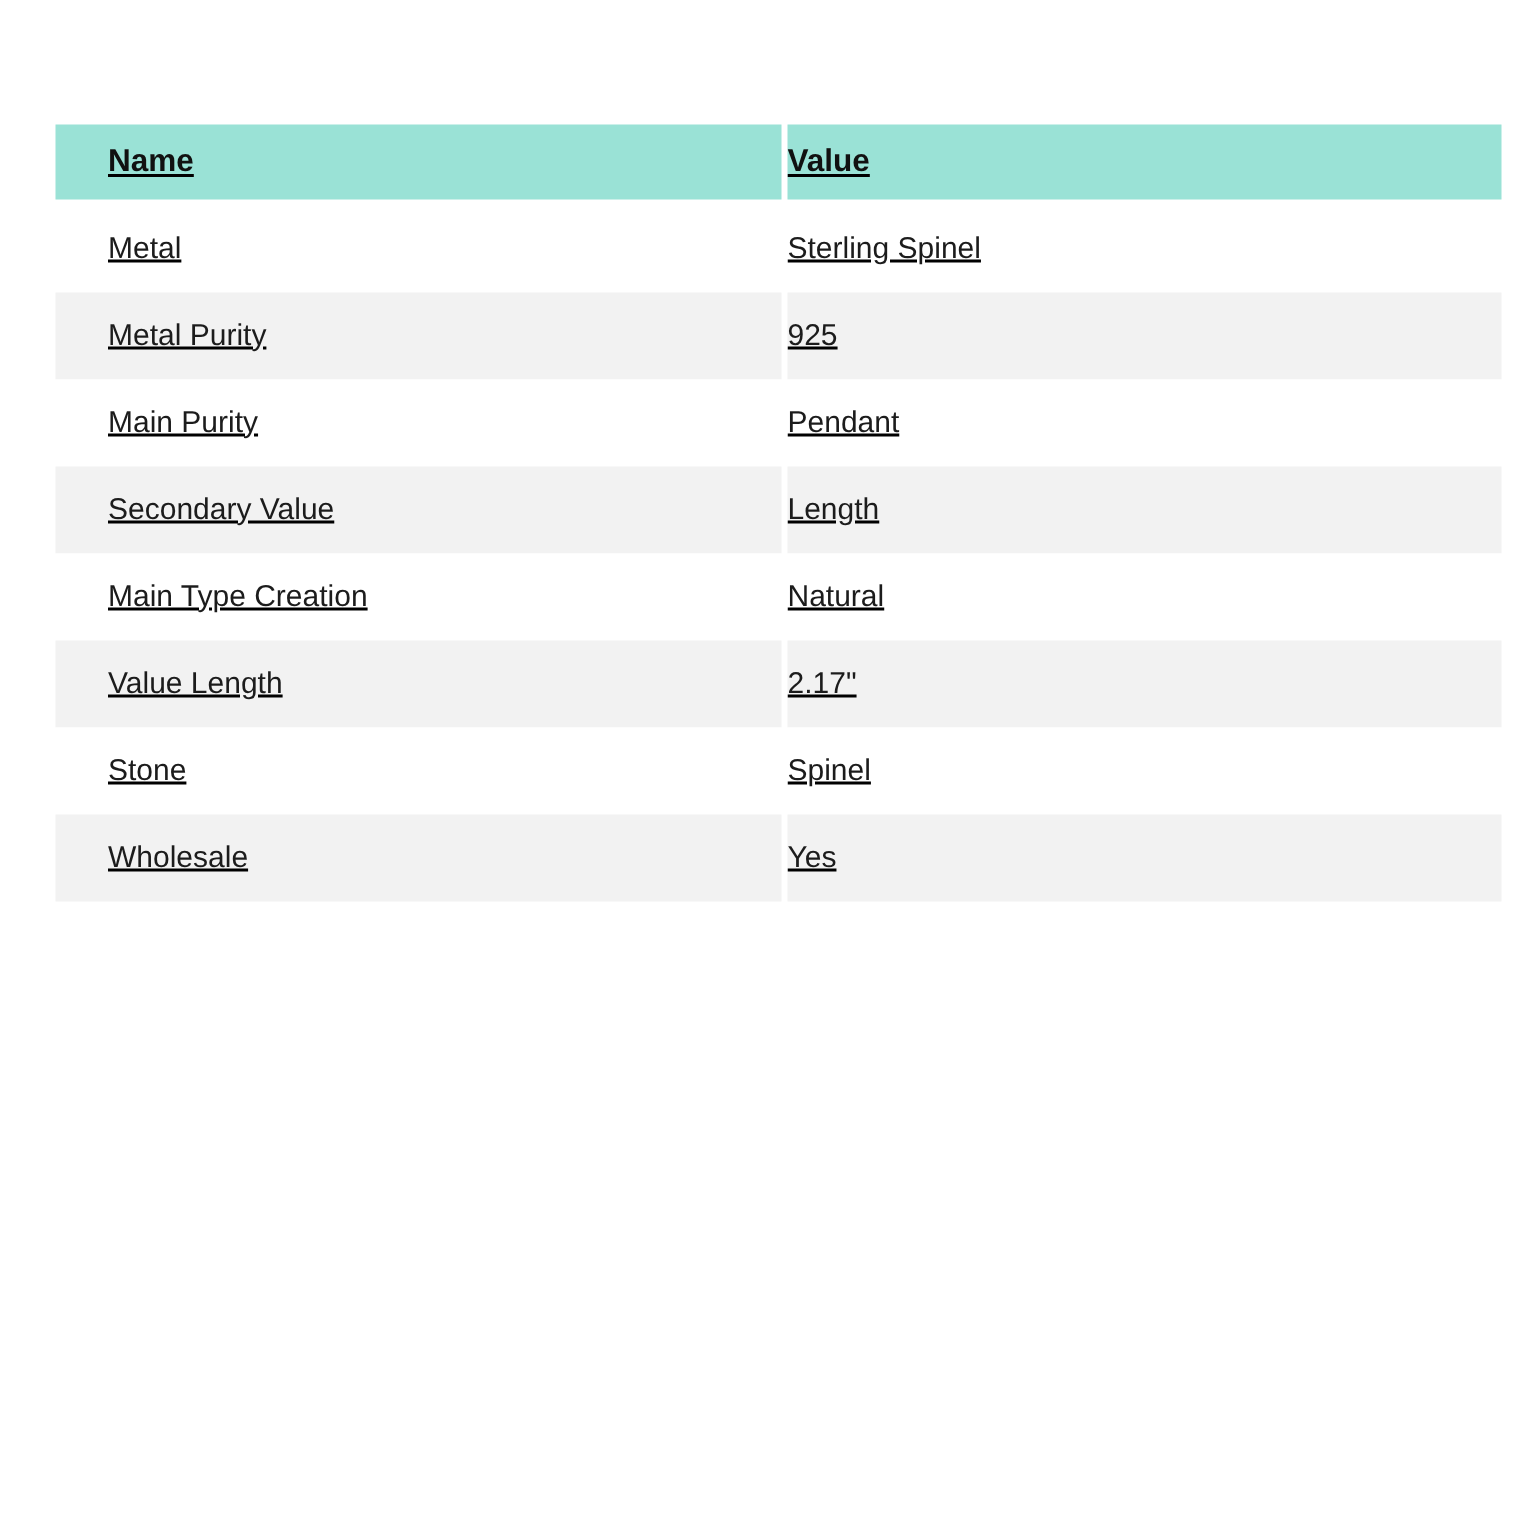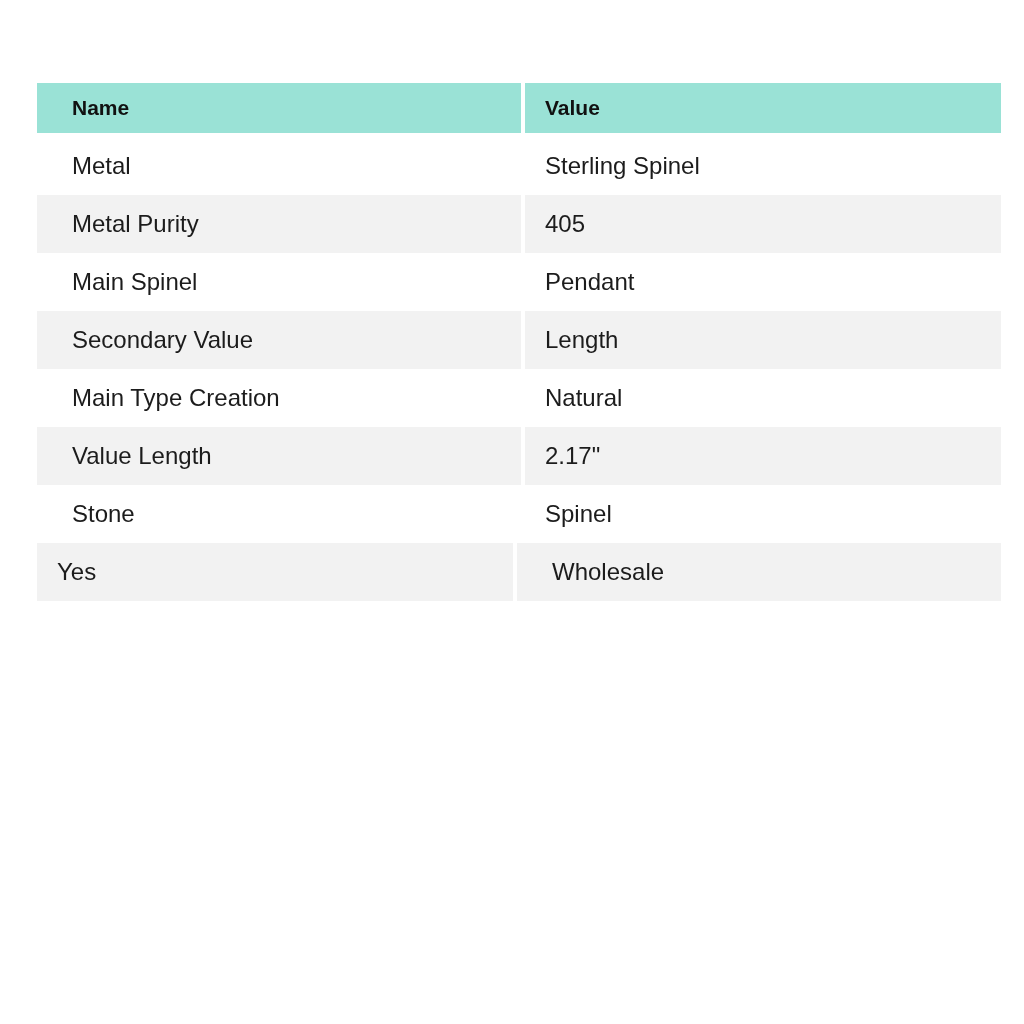--- a/index.html
+++ b/index.html
@@ -8,48 +8,48 @@
     background: var(--page-bg, #ffffff);
     width: 1024px;
     height: 1024px;
     font-family: "Liberation Sans", sans-serif;
   }
   .attr-table {
     position: absolute;
     left: 37px;
     top: 83px;
     width: 964px;
+    text-decoration: underline;
   }
   .row {
     display: flex;
     column-gap: 4px;
     height: 58px;
   }
   .row.header {
     height: 50px;
     margin-bottom: 4px;
   }
   .cell {
     display: flex;
     align-items: center;
     box-sizing: border-box;
-    font-size: 24px;
+    font-size: 20px;
     color: var(--text-color, #1c1c1c);
     background: var(--row-bg, #ffffff);
     overflow: hidden;
     white-space: nowrap;
   }
   .cell.c1 {
     width: 484px;
     flex: 0 0 484px;
     padding-left: 35px;
   }
   .cell.c2 {
     flex: 1 1 auto;
-    padding-left: 20px;
   }
   .row.header .cell {
     background: var(--header-bg, #9ae2d6);
     font-weight: 700;
     font-size: 21px;
     color: #111111;
   }
   #rows .row:nth-child(even) .cell {
     background: var(--row-alt-bg, #f2f2f2);
   }
@@ -63,25 +63,25 @@
     <div class="cell c2">Value</div>
   </div>
   <div id="rows">
   <div class="row">
     <div class="cell c1">Metal</div>
     <div class="cell c2">Sterling Spinel</div>
   </div>
 
   <div class="row">
     <div class="cell c1">Metal Purity</div>
-    <div class="cell c2">405</div>
+    <div class="cell c2">925</div>
   </div>
 
   <div class="row">
-    <div class="cell c1">Main Spinel</div>
+    <div class="cell c1">Main Purity</div>
     <div class="cell c2">Pendant</div>
   </div>
 
   <div class="row">
     <div class="cell c1">Secondary Value</div>
     <div class="cell c2">Length</div>
   </div>
 
   <div class="row">
     <div class="cell c1">Main Type Creation</div>
@@ -92,17 +92,17 @@
     <div class="cell c1">Value Length</div>
     <div class="cell c2">2.17"</div>
   </div>
 
   <div class="row">
     <div class="cell c1">Stone</div>
     <div class="cell c2">Spinel</div>
   </div>
 
   <div class="row">
+    <div class="cell c1">Wholesale</div>
     <div class="cell c2">Yes</div>
-    <div class="cell c1">Wholesale</div>
   </div>
 </div>
 </div>
 
 </body></html>

